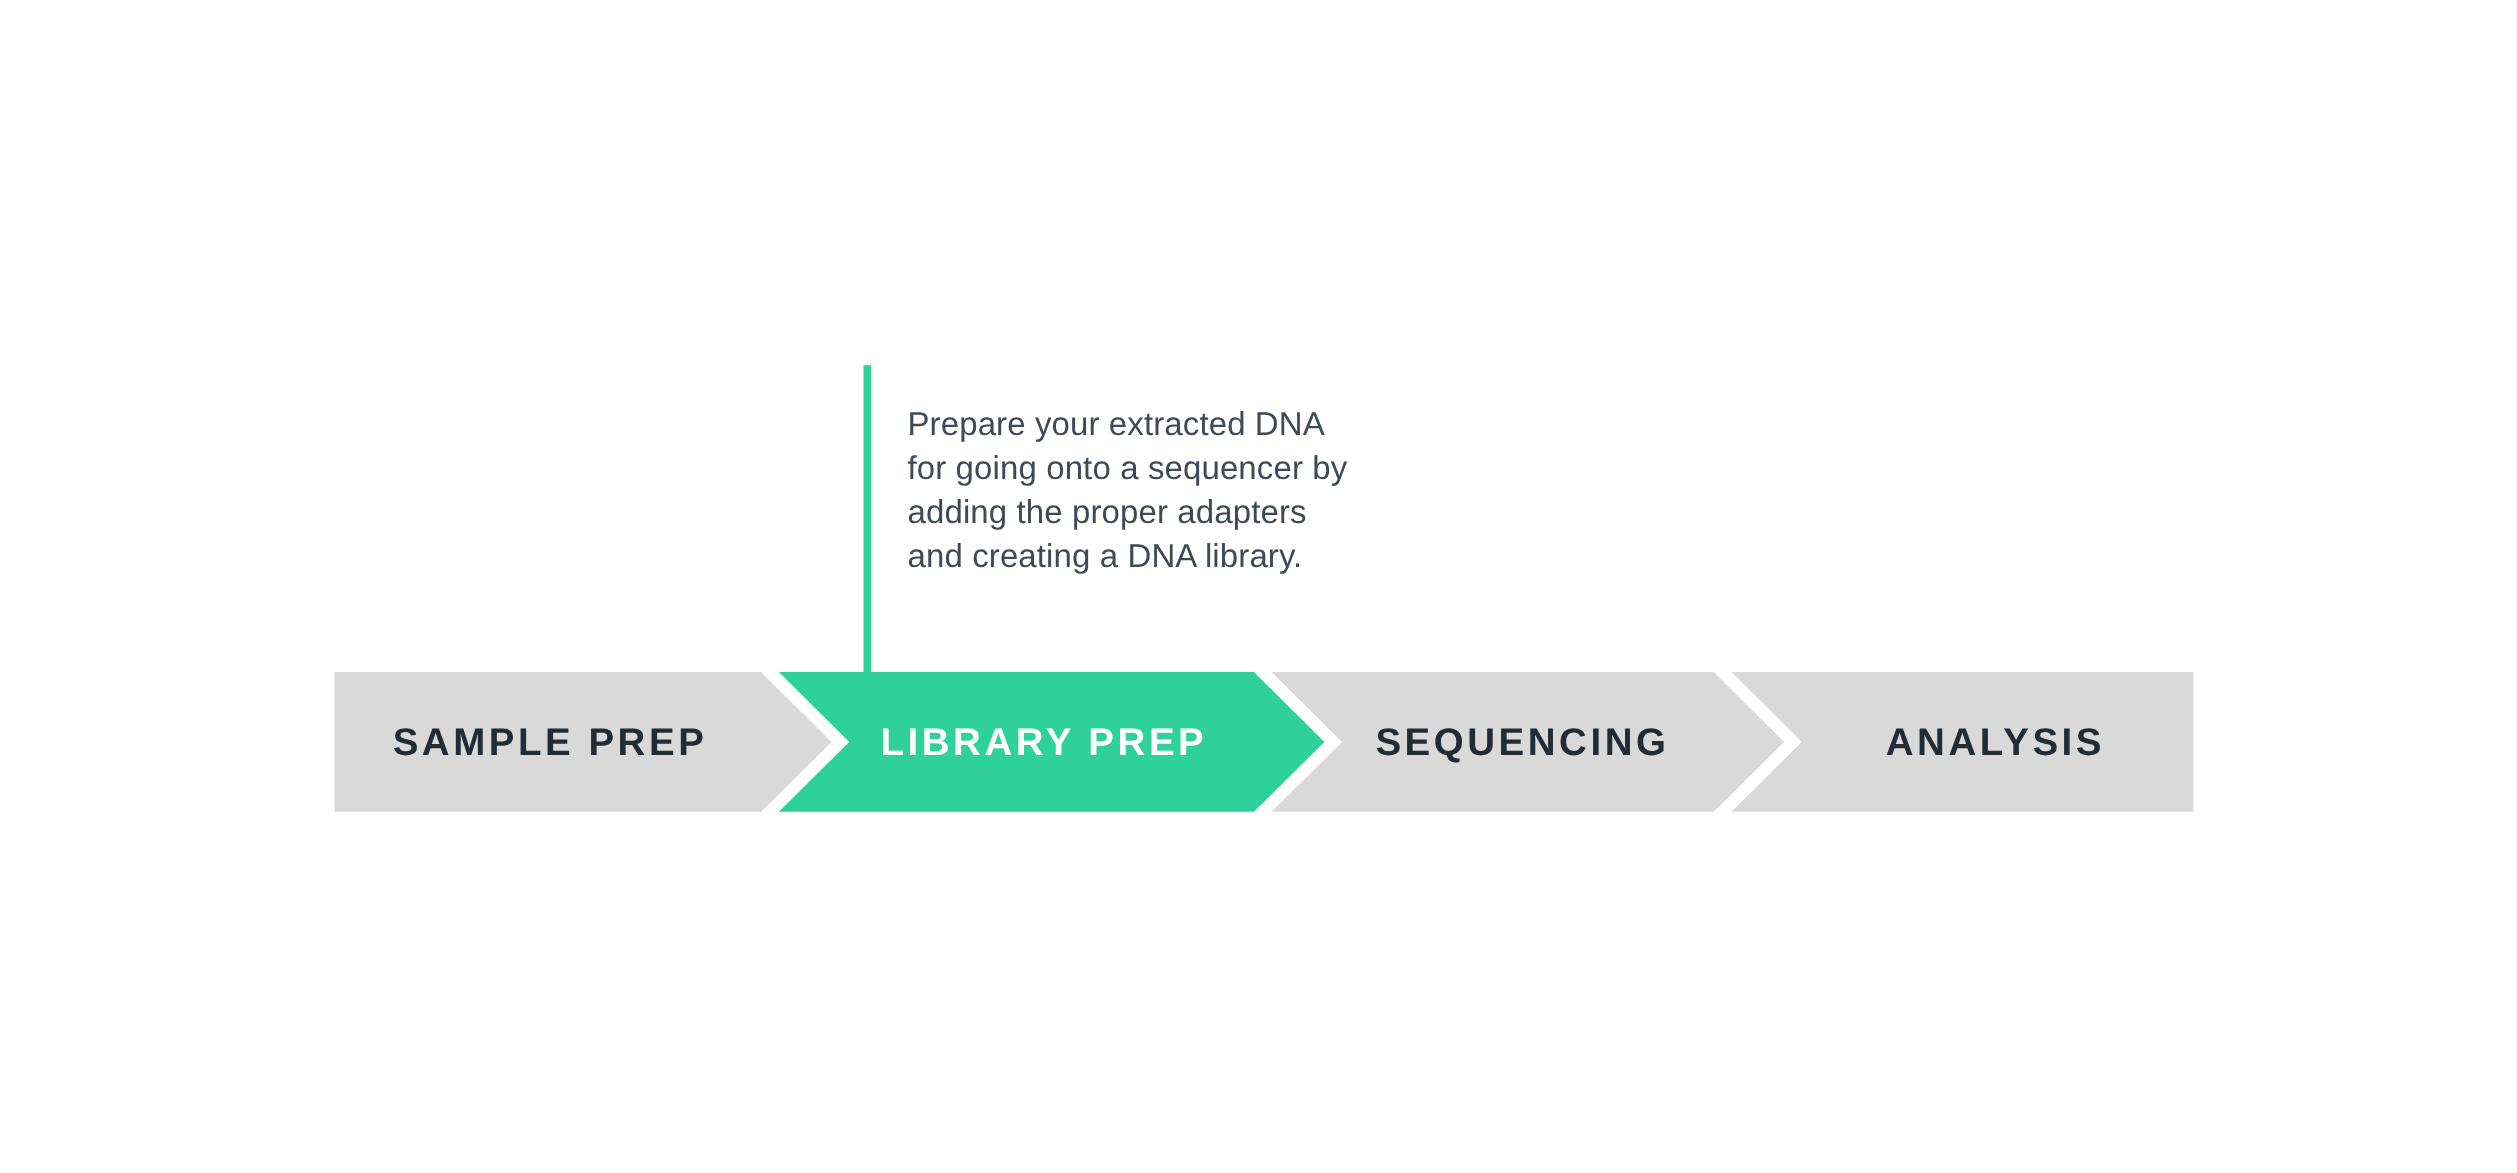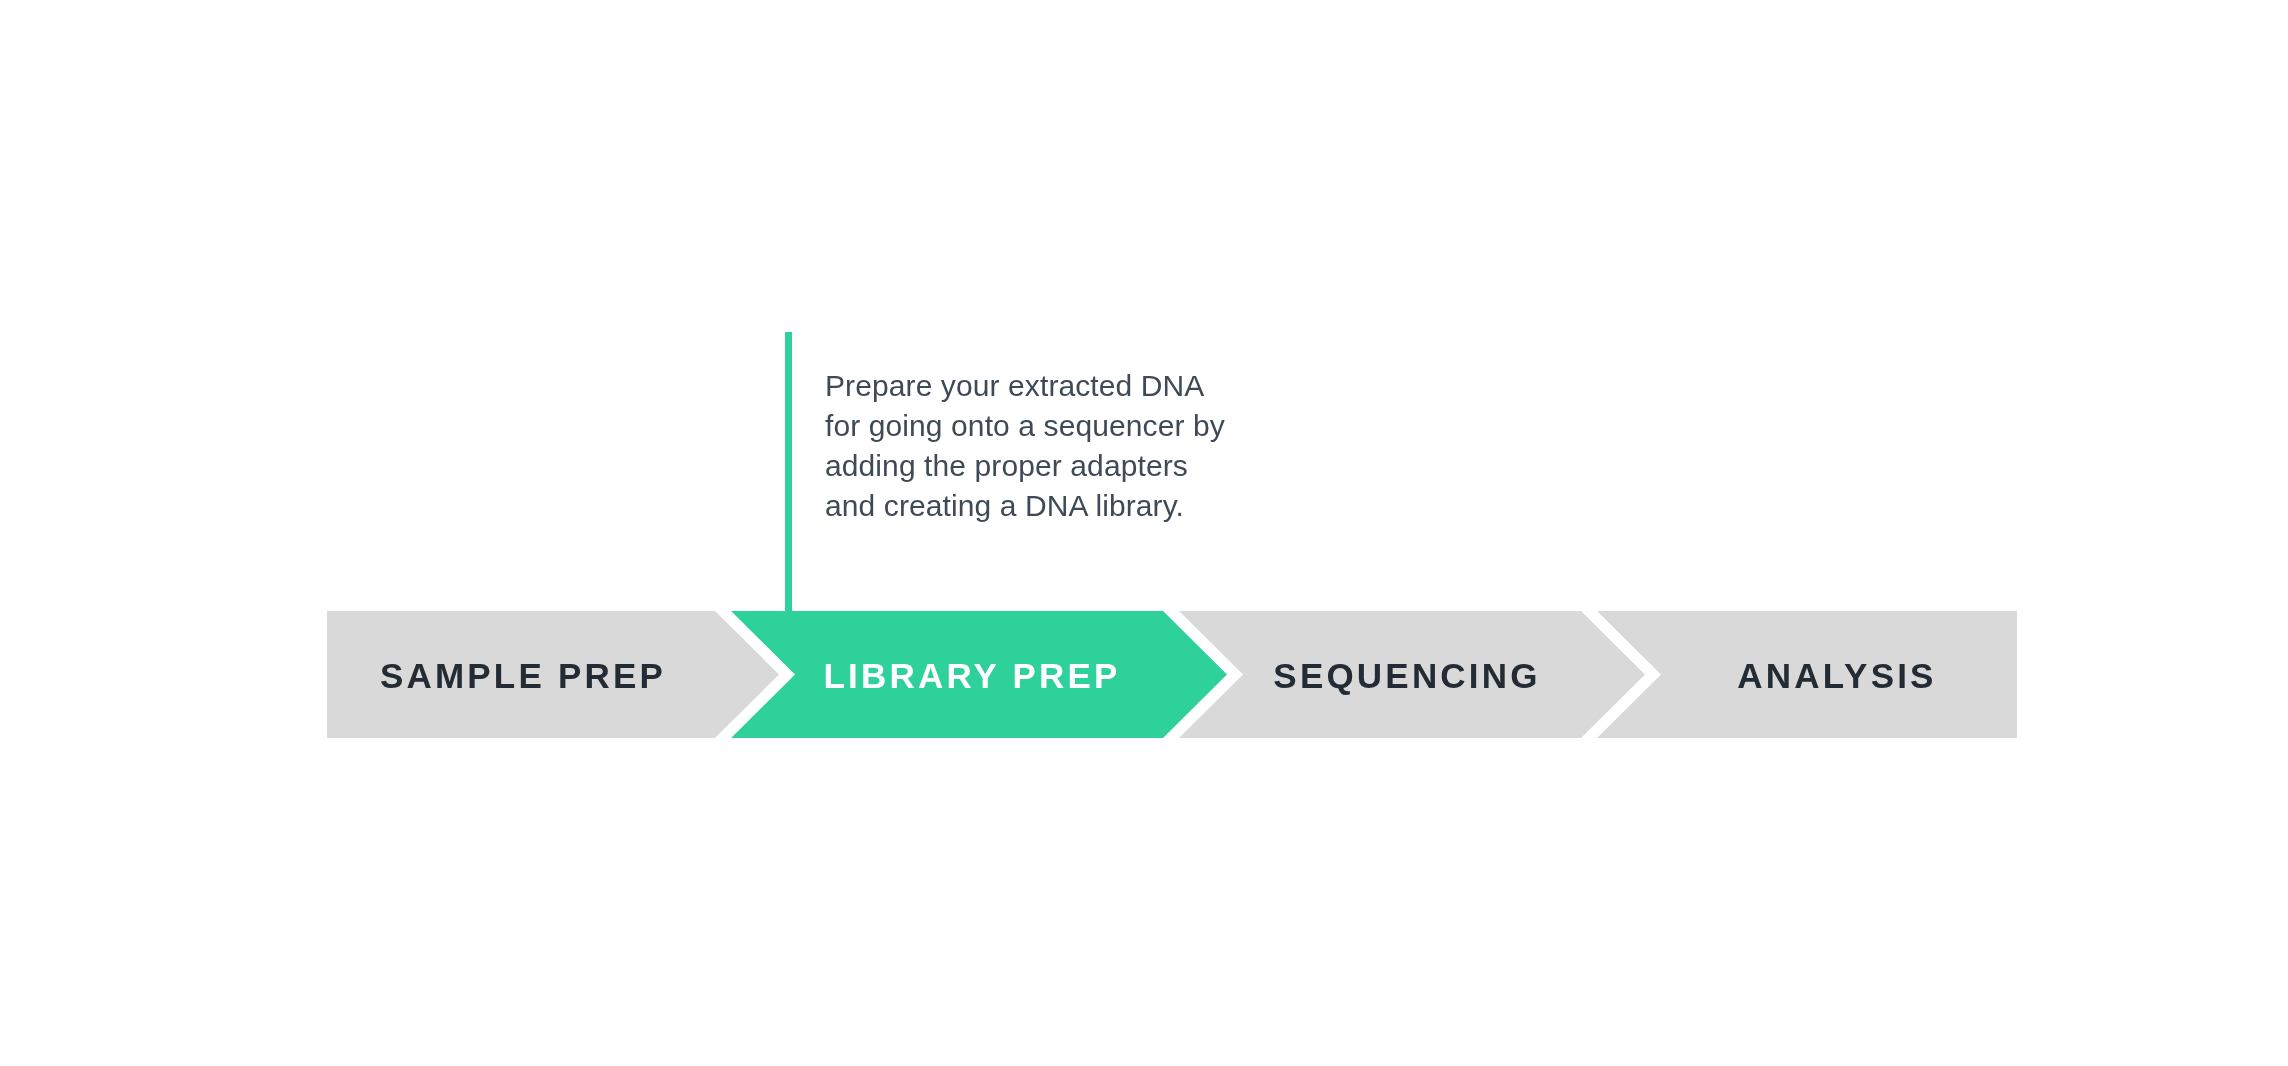--- a/index.html
+++ b/index.html
@@ -52,21 +52,21 @@
     font-size: 30px;
     line-height: 40px;
     font-weight: 400;
     letter-spacing: 0.1px;
     white-space: pre-line;
   }
 
   
   #progress-bar {
     position: absolute;
-    left: 327px;
+    left: 304px;
     top: 611px;
     width: 1690px;
     height: 127px;
   }
 
   #progress-bar svg {
     display: block;
     width: 1690px;
     height: 127px;
     overflow: visible;

